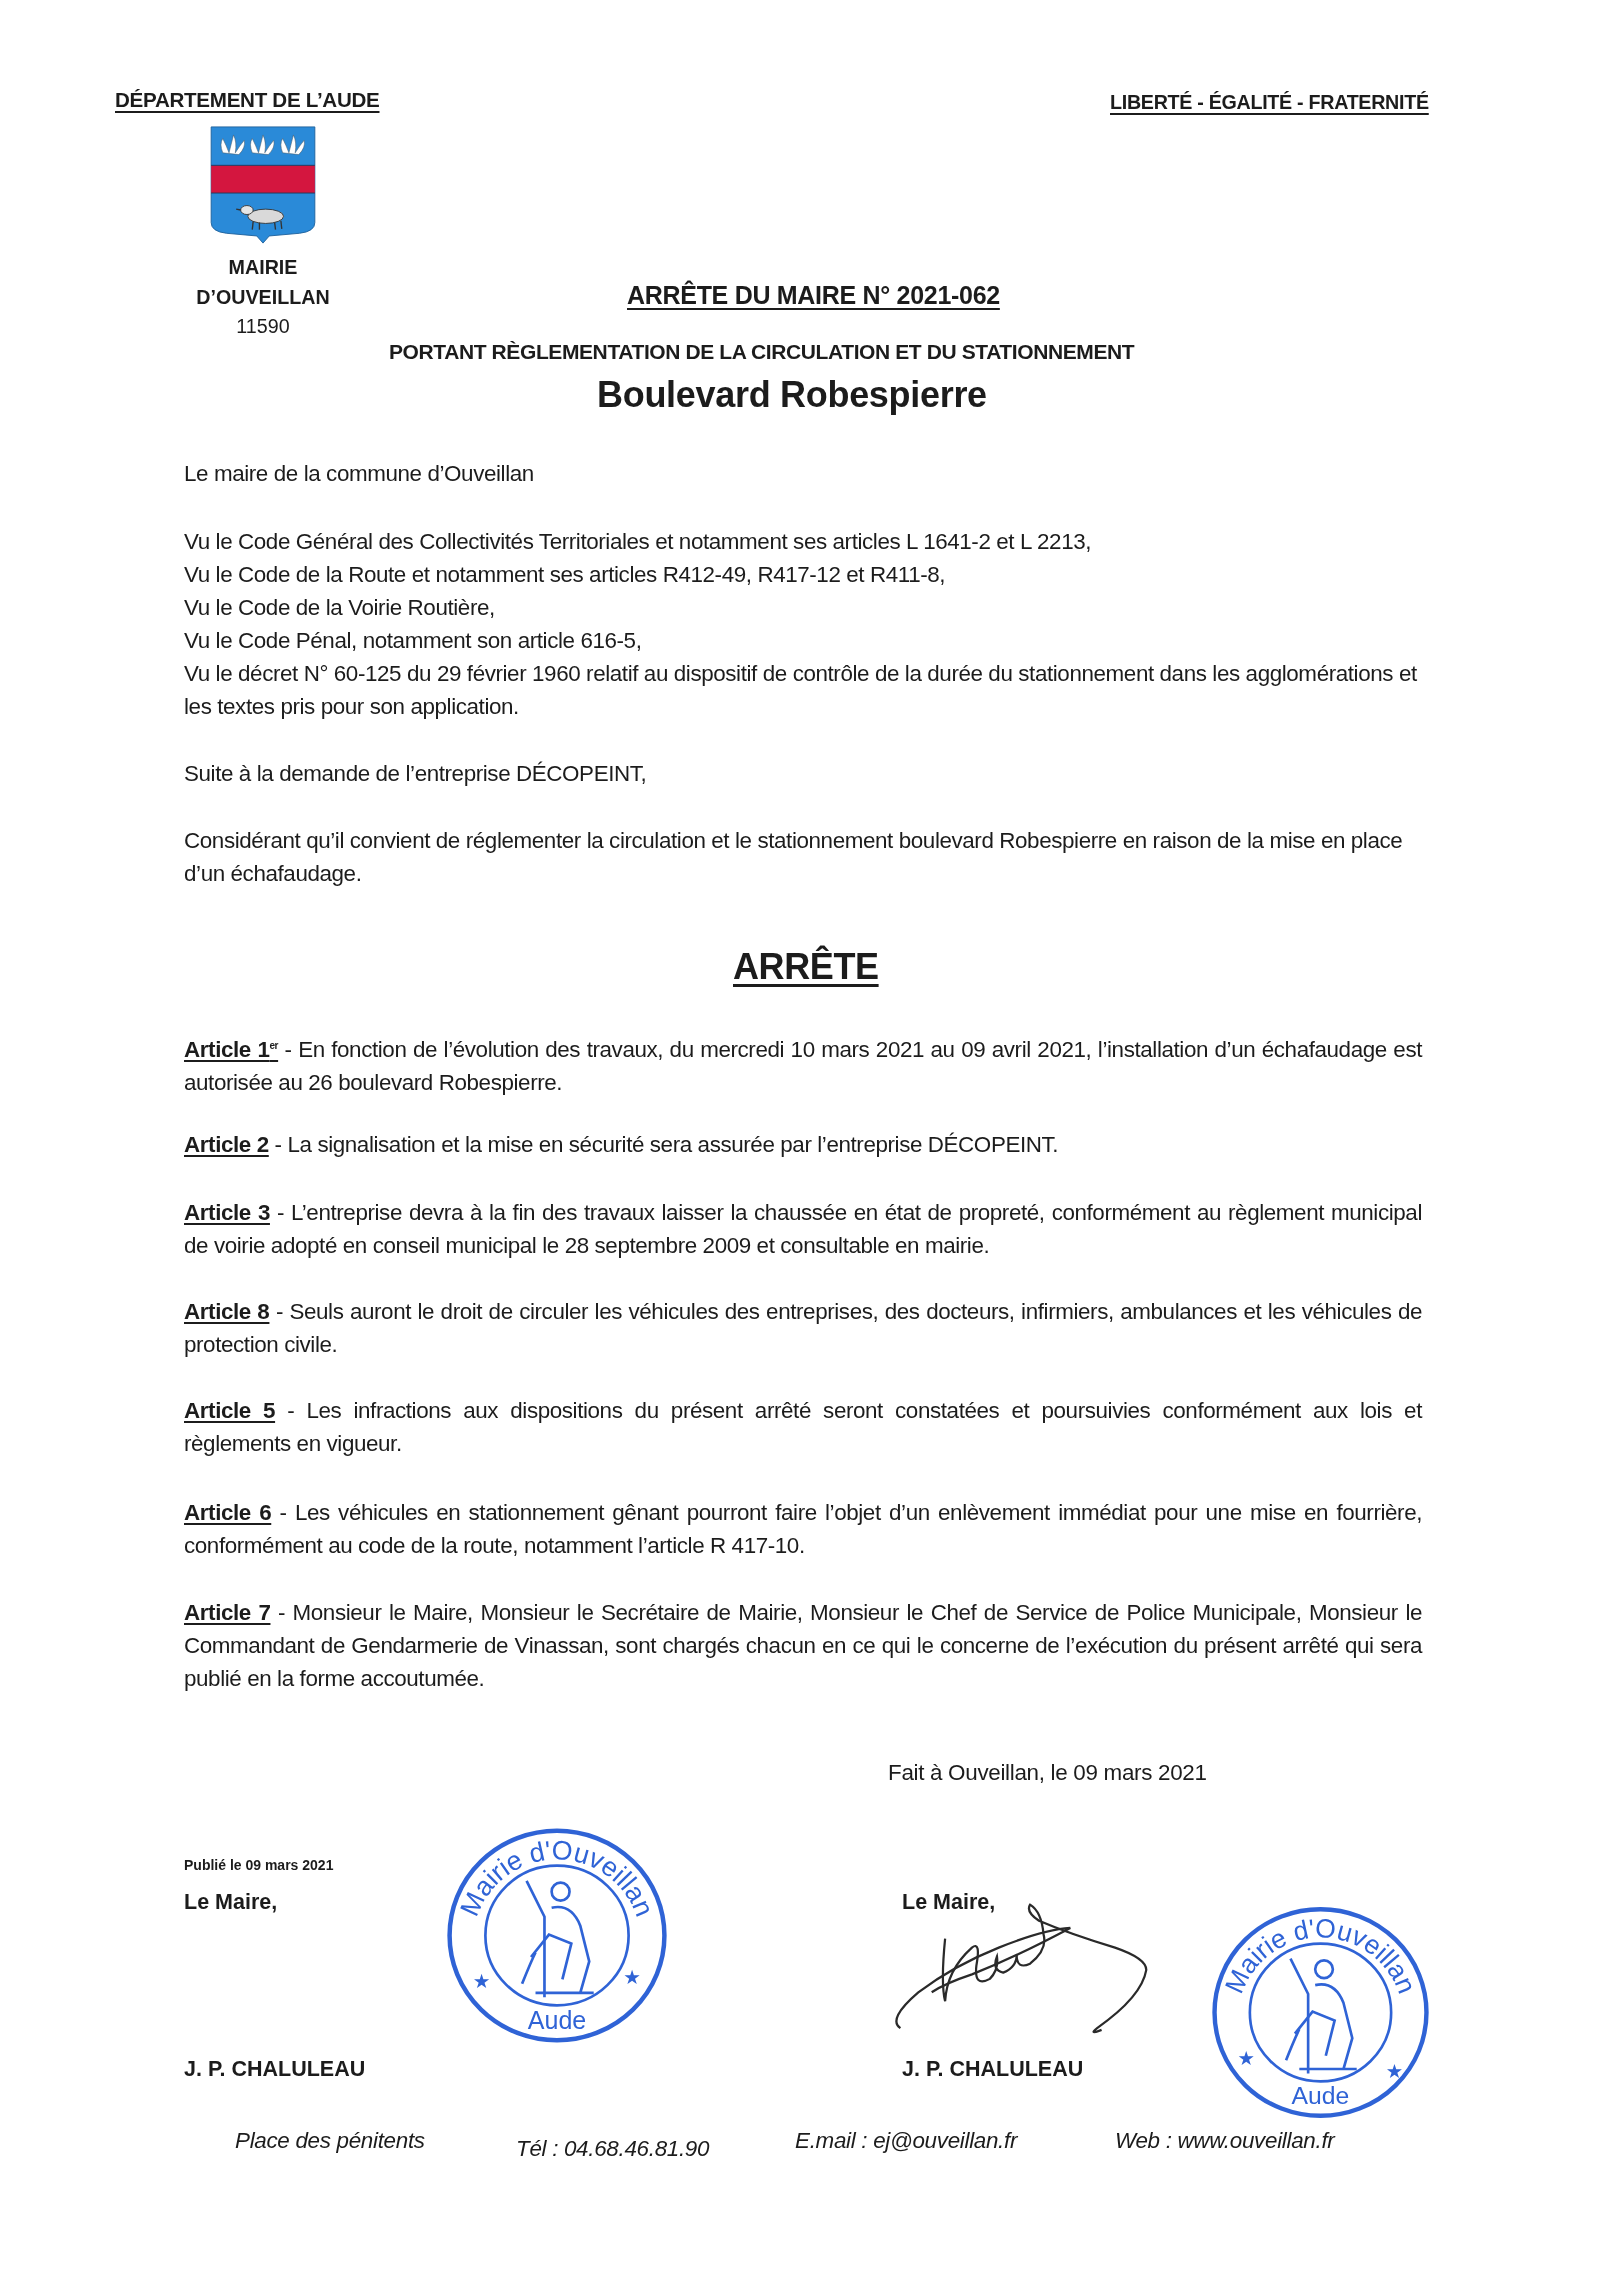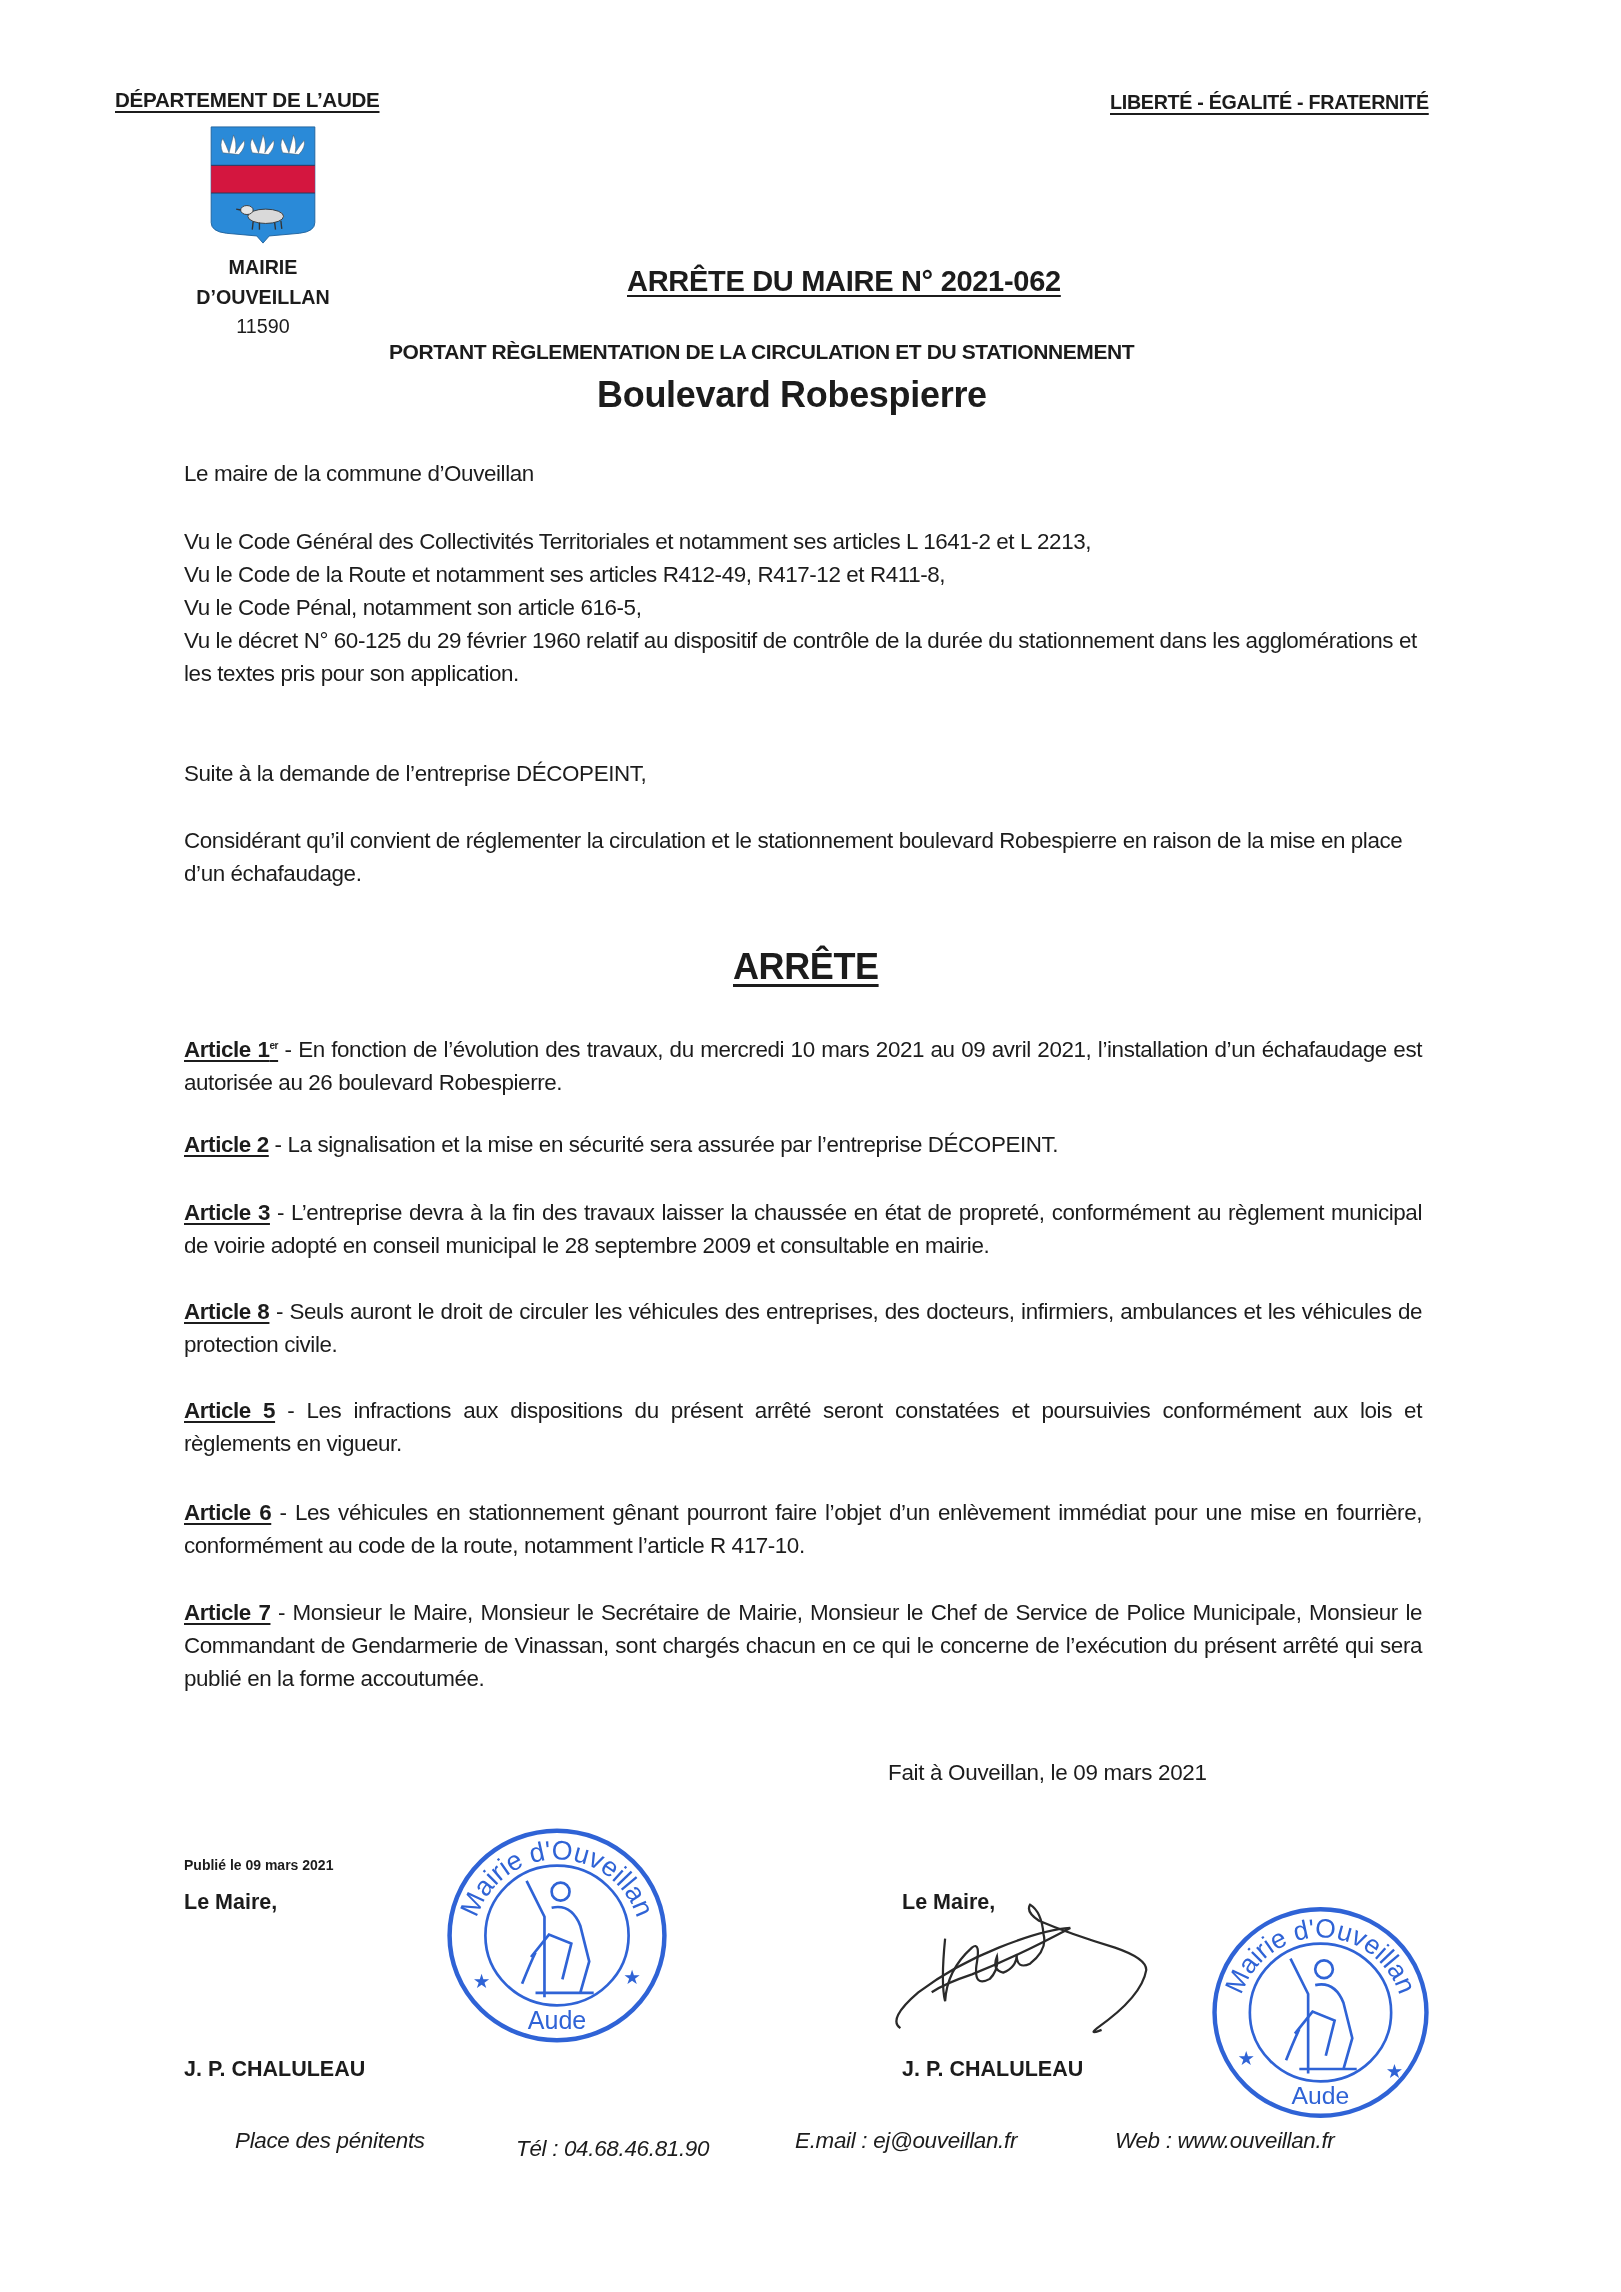--- a/index.html
+++ b/index.html
@@ -44,28 +44,29 @@
     <line x1="79" y1="106" x2="80" y2="115" stroke="#333" stroke-width="1.5"></line>
   </g>
 </svg>
 
 <div class="abs mairie" style="left:151px; top:253px;">
   <div class="b">MAIRIE</div>
   <div class="b">D’OUVEILLAN</div>
   <div>11590</div>
 </div>
 
-<div class="abs hdr" style="left:627px; top:265px; font-size:29px;">ARRÊTE DU MAIRE N° 2021-062</div>
+<div class="abs hdr" style="left:627px; top:281px; font-size:25px;">ARRÊTE DU MAIRE N° 2021-062</div>
 <div class="abs bold" style="left:389px; top:340px; font-size:21px; white-space:nowrap; letter-spacing:-0.4px;">PORTANT RÈGLEMENTATION DE LA CIRCULATION ET DU STATIONNEMENT</div>
 <div class="abs bold" style="left:597px; top:374px; font-size:36px; white-space:nowrap; letter-spacing:-0.3px;">Boulevard Robespierre</div>
 
 <div class="abs body-text" style="top:457px;">Le maire de la commune d’Ouveillan</div>
 <div class="abs body-text" style="top:525px;">
   <div>Vu le Code Général des Collectivités Territoriales et notamment ses articles L 1641-2 et L 2213,</div>
   <div>Vu le Code de la Route et notamment ses articles R412-49, R417-12 et R411-8,</div>
+  <div>Vu le Code de la Voirie Routière,</div>
   <div>Vu le Code Pénal, notamment son article 616-5,</div>
   <div>Vu le décret N° 60-125 du 29 février 1960 relatif au dispositif de contrôle de la durée du stationnement dans les agglomérations et les textes pris pour son application.</div>
 </div>
 <div class="abs body-text" style="top:757px;">Suite à la demande de l’entreprise DÉCOPEINT,</div>
 <div class="abs body-text" style="top:824px;">Considérant qu’il convient de réglementer la circulation et le stationnement boulevard Robespierre en raison de la mise en place d’un échafaudage.</div>
 
 <div class="abs bold" style="left:733px; top:946px; font-size:36px; text-decoration:underline; text-decoration-thickness:2.7px; text-underline-offset:5.4px; letter-spacing:-0.4px;">ARRÊTE</div>
 
 <div class="abs body-text just" style="top:1029px;">
   <span class="art-label"><span>Article 1</span><sup>er</sup></span><span> - En fonction de l’évolution des travaux, du mercredi 10 mars 2021 au 09 avril 2021, l’installation d’un échafaudage est autorisée au 26 boulevard Robespierre.</span>

